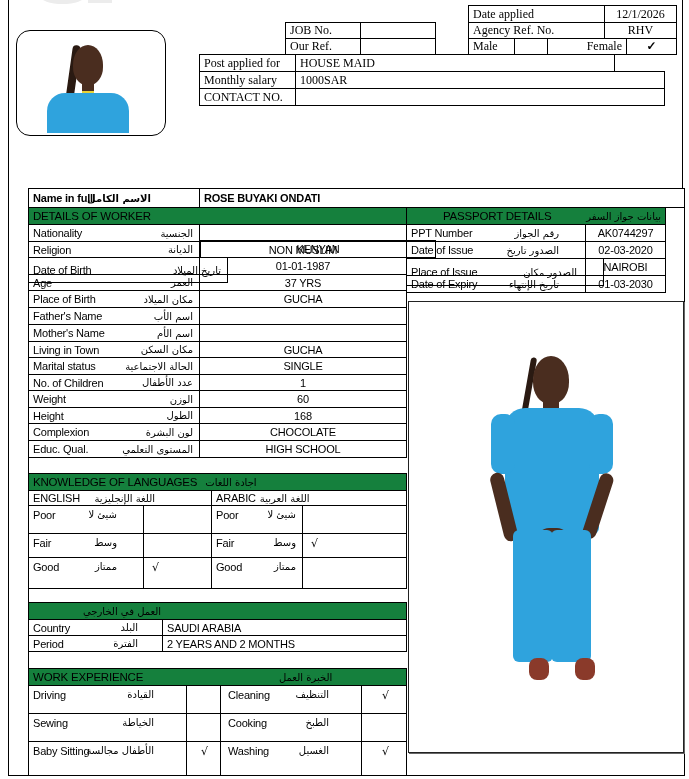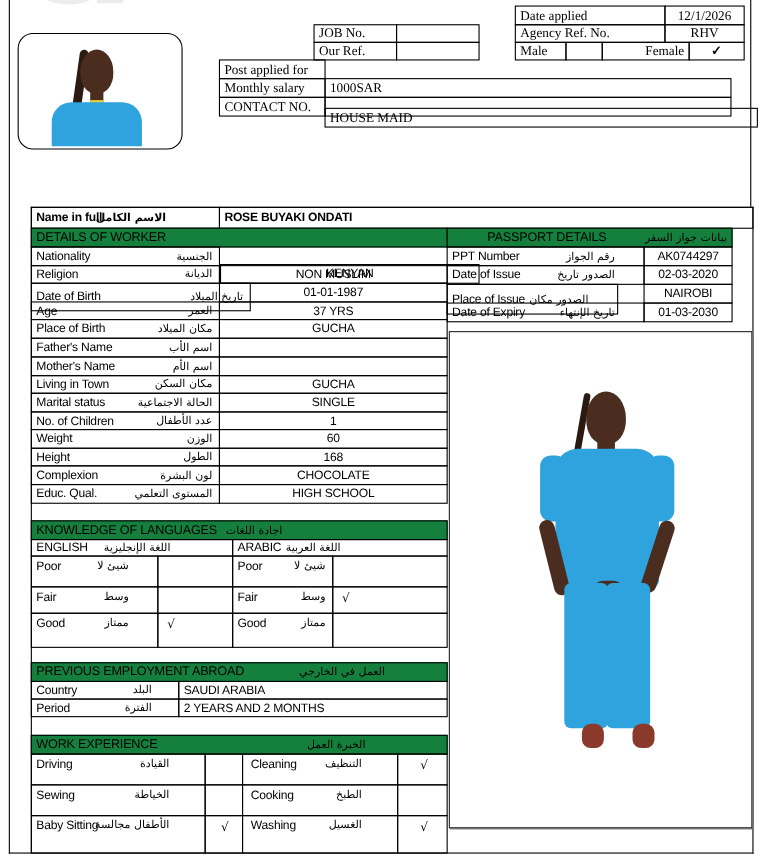--- a/index.html
+++ b/index.html
@@ -52,21 +52,21 @@
 <div class="cell serif" style="left:514px;top:38px;width:34px;height:17px;"></div>
 <div class="cell serif" style="left:547px;top:38px;width:80px;height:17px;justify-content:flex-end;">Female</div>
 <div class="cell serif center" style="left:626px;top:38px;width:51px;height:17px;font-weight:bold;">✓</div>
 
 <div class="cell serif" style="left:285px;top:22px;width:76px;height:17px;">JOB No.</div>
 <div class="cell serif" style="left:360px;top:22px;width:76px;height:17px;"></div>
 <div class="cell serif" style="left:285px;top:38px;width:76px;height:17px;">Our Ref.</div>
 <div class="cell serif" style="left:360px;top:38px;width:76px;height:17px;"></div>
 
 <div class="cell serif" style="left:199px;top:54px;width:97px;height:18px;">Post applied for</div>
-<div class="cell serif" style="left:295px;top:54px;width:394px;height:18px;margin-top:44px;">HOUSE MAID</div>
+<div class="cell serif" style="left:295px;top:54px;width:320px;height:18px;">HOUSE MAID</div>
 <div class="cell serif" style="left:199px;top:71px;width:97px;height:18px;">Monthly salary</div>
 <div class="cell serif" style="left:295px;top:71px;width:370px;height:18px;">1000SAR</div>
 <div class="cell serif" style="left:199px;top:88px;width:97px;height:18px;">CONTACT NO.</div>
 <div class="cell serif" style="left:295px;top:88px;width:370px;height:18px;"></div>
 
 <div class="abs" style="left:28px;top:188px;width:657px;height:588px;border:1px solid #000;border-bottom:none;"></div>
 
 <div class="cell sans" style="left:28px;top:188px;width:172px;height:20px;font-weight:bold;">
   <span class="lbl">Name in full</span>
   <span class="ar" style="right:48px;">الاسم الكامل</span>
@@ -157,21 +157,21 @@
     <div class="cell sans" style="left:406px;top:224px;width:180px;height:18px;padding:0;">
       <span class="lbl">PPT Number</span>
       <span class="ar" style="right:26px;">رقم الجواز</span>
     </div>
     <div class="cell sans center" style="left:585px;top:224px;width:81px;height:18px;">AK0744297</div>
     <div class="cell sans" style="left:406px;top:241px;width:180px;height:18px;padding:0;">
       <span class="lbl">Date of Issue</span>
       <span class="ar" style="right:26px;">الصدور  تاريخ</span>
     </div>
     <div class="cell sans center" style="left:585px;top:241px;width:81px;height:18px;">02-03-2020</div>
-    <div class="cell sans" style="left:406px;top:258px;width:156px;height:18px;padding:13px;">
+    <div class="cell sans" style="left:406px;top:258px;width:198px;height:18px;padding:13px;">
       <span class="lbl">Place of Issue</span>
       <span class="ar" style="right:26px;">الصدور  مكان</span>
     </div>
     <div class="cell sans center" style="left:585px;top:258px;width:81px;height:18px;">NAIROBI</div>
     <div class="cell sans" style="left:406px;top:275px;width:180px;height:18px;padding:0;">
       <span class="lbl">Date of Expiry</span>
       <span class="ar" style="right:26px;">تاريخ الإنتهاء</span>
     </div>
     <div class="cell sans center" style="left:585px;top:275px;width:81px;height:18px;">01-03-2030</div>
   </div>
@@ -232,21 +232,20 @@
     </div>
     <div class="cell sans tall tick" style="left:302px;top:533px;width:105px;height:25px;padding-left:8px;">√</div>
     <div class="cell sans tall" style="left:211px;top:557px;width:92px;height:32px;padding:0;">
       <span style="position:absolute;left:4px;top:3px;">Good</span>
       <span style="position:absolute;right:6px;top:3px;direction:rtl;font-family:'DejaVu Sans',sans-serif;font-size:10px;">ممتاز</span>
     </div>
     <div class="cell sans tall tick" style="left:302px;top:557px;width:105px;height:32px;padding-left:8px;"></div>
   </div>
 
 <div class="cell sans hdr" style="left:28px;top:602px;width:379px;height:18px;">
-  <span style="font-size:11.5px;">PREVIOUS EMPLOYMENT ABROAD</span>
   <span style="margin-left:50px;font-family:'DejaVu Sans',sans-serif;font-size:10px;">العمل في الخارجي</span>
 </div>
 <div id="emp-rows">
     <div class="cell sans" style="left:28px;top:619px;width:135px;height:17px;padding:0;text-align:center;">
       <span class="lbl">Country</span>
       <span class="ar" style="right:24px;">البلد</span>
     </div>
     <div class="cell sans" style="left:162px;top:619px;width:245px;height:17px;">SAUDI ARABIA</div>
     <div class="cell sans" style="left:28px;top:635px;width:135px;height:17px;padding:0;">
       <span class="lbl">Period</span>

